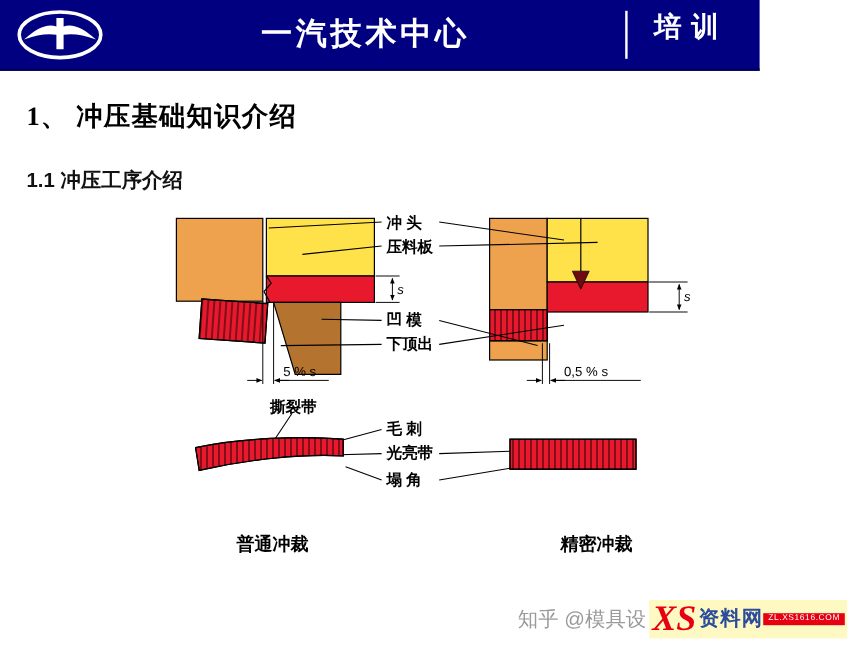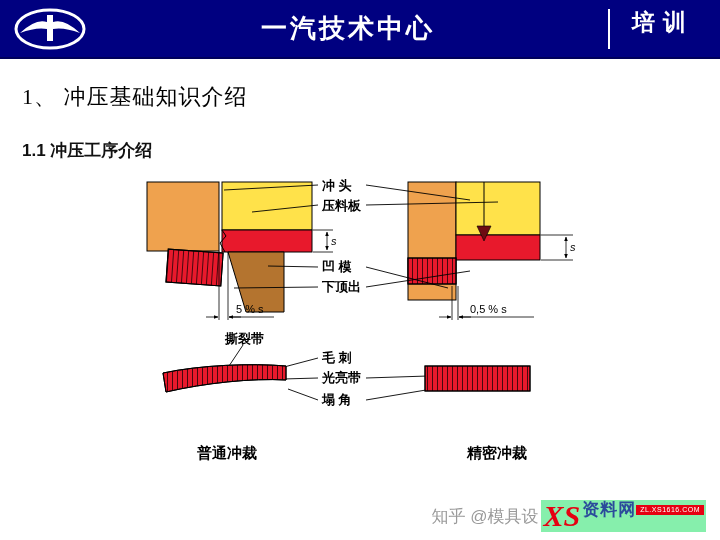--- a/index.html
+++ b/index.html
@@ -3,61 +3,61 @@
 <meta charset="utf-8">
 <style>
   html,body{margin:0;padding:0;background:#e9e9e9;}
   .slide{
     position:relative;width:720px;height:540px;background:#ffffff;
     font-family:"Liberation Sans",sans-serif;overflow:hidden;
     box-shadow:0 0 4px rgba(0,0,0,.3);
   }
   
   .header{
-    position:absolute;left:0;top:0;width:720px;height:57px;
+    position:absolute;left:0;top:0;width:633px;height:57px;
     background:#000080;display:flex;align-items:center;
     border-bottom:2px solid #00005a;
   }
   .logo{margin-left:12px;flex:0 0 auto;display:flex;align-items:center;}
   .header-title{
     flex:1;text-align:center;color:#ffffff;font-weight:bold;font-size:26px;
     display:flex;justify-content:center;align-items:baseline;gap:30px;
     white-space:nowrap;
   }
   .org-cn{letter-spacing:3px;}
   .org-en{font-family:"Liberation Serif",serif;letter-spacing:1px;}
   .header-sep{width:2px;height:40px;background:#ffffff;flex:0 0 auto;}
   .header-badge{
     color:#ffffff;font-weight:bold;font-size:23px;letter-spacing:8px;
     margin:0 26px 12px 22px;flex:0 0 auto;white-space:nowrap;
   }
   
   .slide-title{
     position:absolute;left:22px;top:82px;
-    font-family:"Liberation Serif",serif;font-weight:normal;font-size:22px;color:#000;
+    font-family:"Liberation Serif",serif;font-weight:bold;font-size:22px;color:#000;
     letter-spacing:1px;
   }
   .slide-subtitle{
     position:absolute;left:22px;top:139px;
     font-weight:bold;font-size:17px;color:#111;
   }
   
   .diagram{position:absolute;left:0;top:160px;}
   .diagram text{font-family:"Liberation Sans",sans-serif;}
   .lbl{font-size:13px;font-weight:bold;fill:#000;}
   .dim{font-size:11px;fill:#000;}
   .dim-s{font-size:11px;font-style:italic;fill:#000;font-family:"Liberation Serif",serif;}
   .caption{font-size:15px;font-weight:bold;fill:#000;}
   
   .watermark{
     position:absolute;right:14px;bottom:8px;
     display:flex;align-items:center;gap:3px;
   }
   .wm-text{color:#9a9a9a;font-size:17px;white-space:nowrap;margin-left:42px;}
-  .wm-logo{display:flex;align-items:flex-start;gap:2px;background:#86efac;padding:1px 2px;}
+  .wm-logo{display:flex;align-items:center;gap:2px;background:#fef9c3;padding:1px 2px;}
   .wm-xs{
     color:#e60012;font-family:"Liberation Serif",serif;
     font-style:italic;font-weight:bold;font-size:30px;line-height:30px;
   }
   .wm-right{display:flex;flex-direction:row;align-items:center;}
   .wm-name{color:#2b4b9b;font-weight:bold;font-size:17px;line-height:18px;letter-spacing:1px;}
   .wm-domain{
     background:#e60012;color:#ffffff;font-size:7px;line-height:10px;
     padding:0 4px;letter-spacing:.5px;white-space:nowrap;
   }

